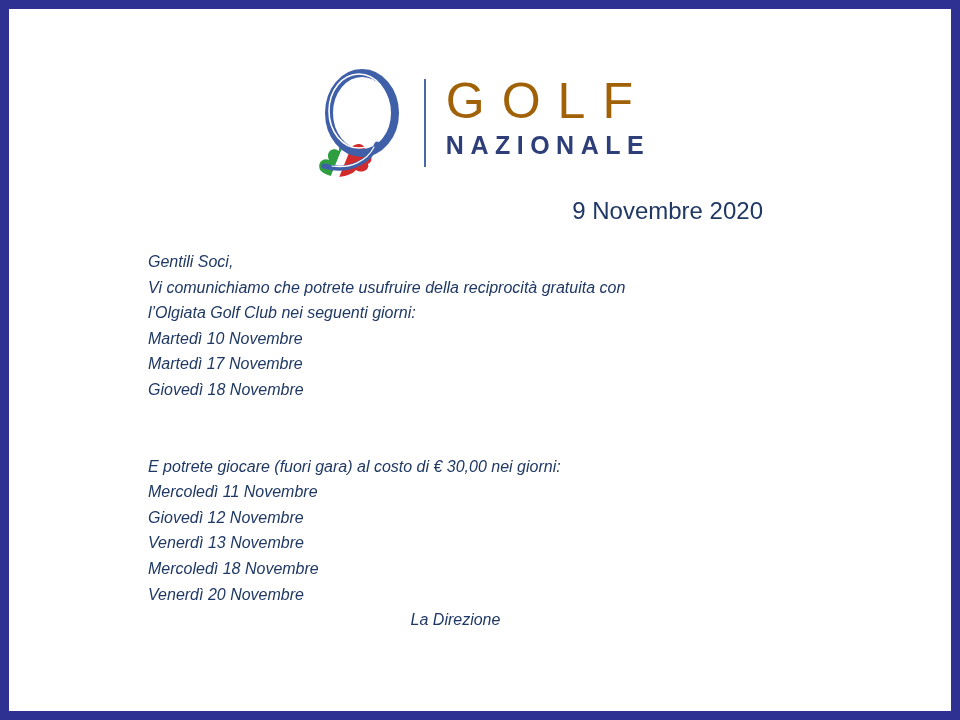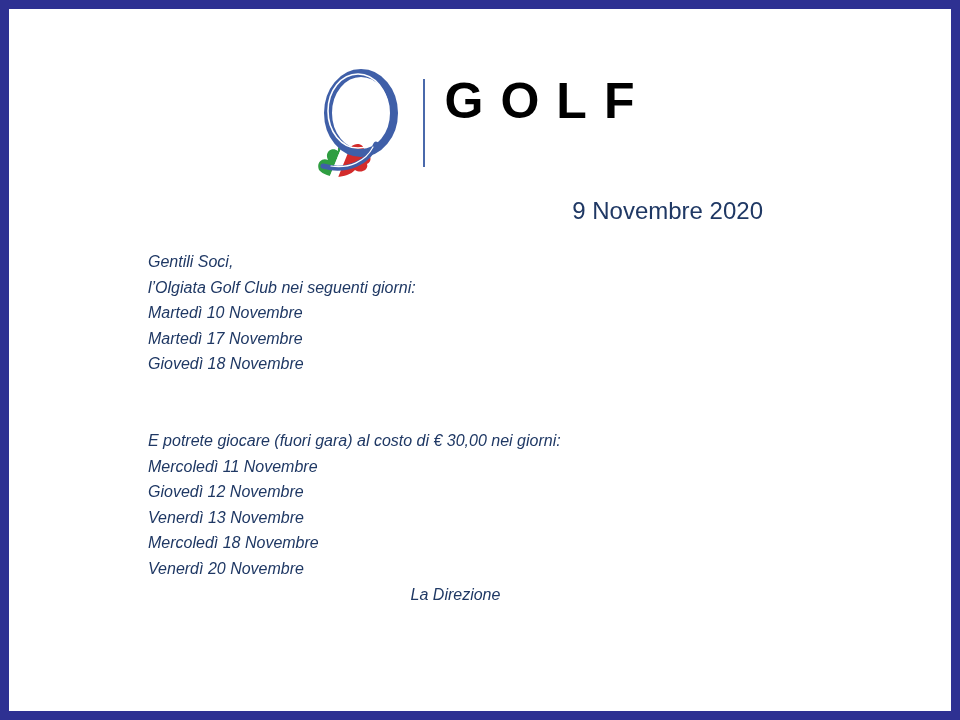--- a/index.html
+++ b/index.html
@@ -32,25 +32,25 @@
   }
   .q-monogram { width: 106px; height: 114px; flex: 0 0 auto; }
   .logo-divider {
     width: 2px;
     height: 88px;
     background: #4a69ab;
     margin: 12px 20px 0 8px;
   }
   .brand-text { margin-top: 8px; }
   .brand-word {
-    font-weight: 700;
+    font-weight: 400;
     font-size: 50px;
     line-height: 52px;
     letter-spacing: 17px;
-    color: #000000;
+    color: #a16207;
     white-space: nowrap;
   }
   .brand-subword {
     font-weight: 600;
     font-size: 25px;
     line-height: 30px;
     letter-spacing: 6.5px;
     color: #2d3e78;
     margin-top: 3px;
     white-space: nowrap;
@@ -112,27 +112,29 @@
       <ellipse cx="49" cy="44" rx="30" ry="37" fill="none" stroke="#ffffff" stroke-width="1.6"></ellipse>
 
       <path d="M67,77 C60,95 38,106 14,99" fill="none" stroke="#3f5fa8" stroke-width="5" stroke-linecap="round"></path>
       <path d="M64,80 C57,94 40,102 22,99" fill="none" stroke="#ffffff" stroke-width="1.2" stroke-linecap="round"></path>
     </svg>
 
     <div class="logo-divider"></div>
 
     <div class="brand-text">
       <div class="brand-word">GOLF</div>
+      <div class="brand-subword">NAZIONALE</div>
     </div>
   </div>
 
   <div class="date-line">9 Novembre 2020</div>
 
   <div class="letter-body">
     <div class="line">Gentili Soci,</div>
+    <div class="line">Vi comunichiamo che potrete usufruire della reciprocità gratuita con</div>
     <div class="line">l’Olgiata Golf Club nei seguenti giorni:</div>
 
     <div class="line">Martedì 10 Novembre</div>
     <div class="line">Martedì 17 Novembre</div>
     <div class="line">Giovedì 18 Novembre</div>
 
     <div class="block-gap"></div>
 
     <div class="line">E potrete giocare (fuori gara) al costo di € 30,00 nei giorni:</div>
     <div class="line">Mercoledì 11 Novembre</div>

